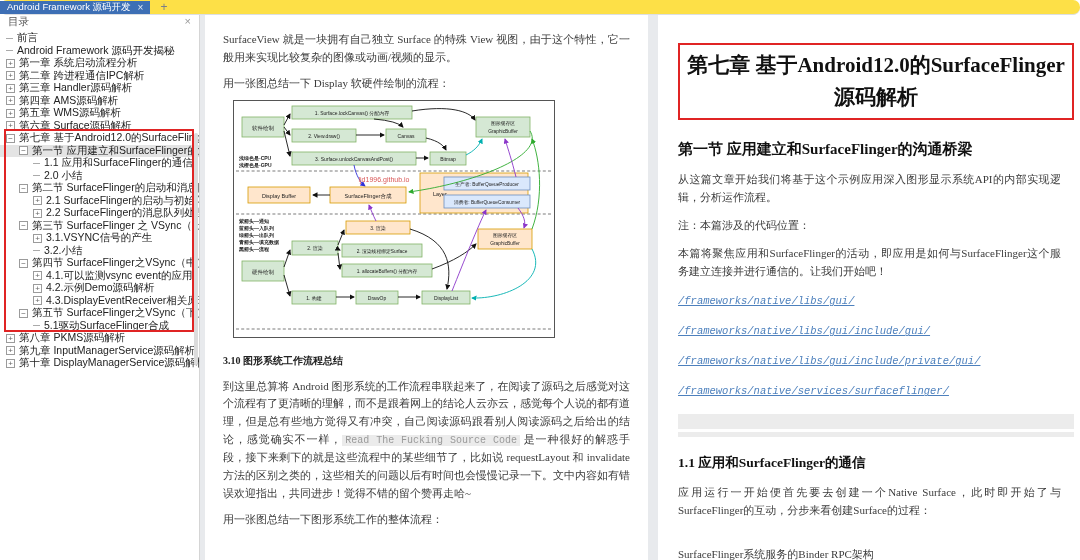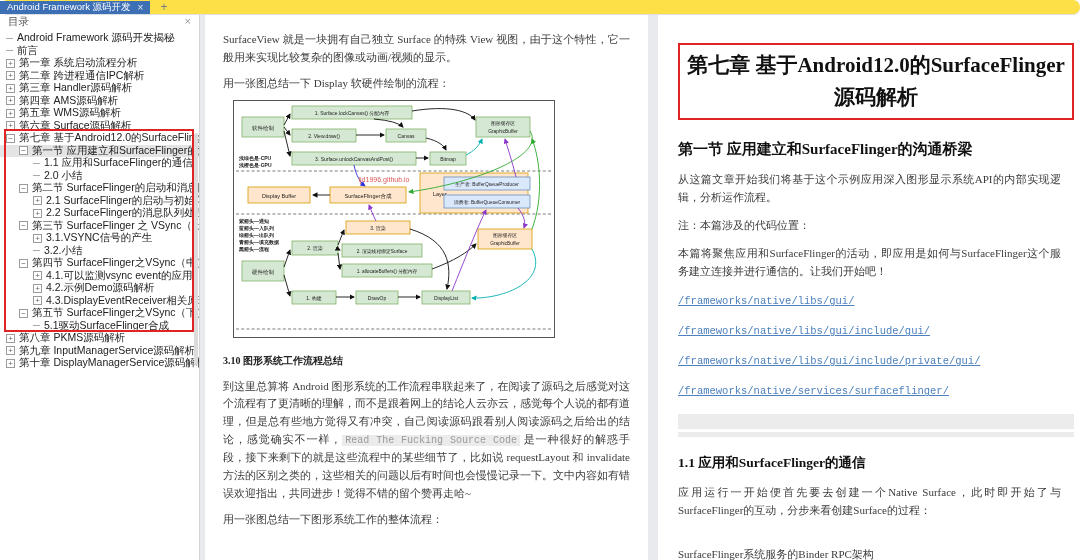--- a/index.html
+++ b/index.html
@@ -74,21 +74,21 @@
   
   .chapter-box { border:2px solid #e02424; margin:28px 6px 0 0; padding:5px 4px; }
   .chapter-title { font-family:"Liberation Serif",serif; font-size:21px; font-weight:bold;
                    color:#111; text-align:center; line-height:1.5; }
   .h-section { font-family:"Liberation Serif",serif; font-size:15px; font-weight:bold; color:#111;
                margin:17px 0 4px; }
   .h-sub { font-family:"Liberation Serif",serif; font-size:13.5px; font-weight:bold; color:#111;
            margin:15px 0 4px; }
   .rp .doc-p { margin:10px 0; padding-right:19px; }
   .code-link { display:block; margin:13px 0; font-family:"Liberation Mono","DejaVu Sans Mono",monospace;
-               font-size:10.5px; color:#4d80bd; text-decoration:underline; }
+               font-size:10.5px; color:#4d80bd; text-decoration:underline;font-style:italic; }
   .gray-bar-wrap { margin:14px 6px 0 0; }
   .gray-bar-1 { height:15px; background:#ececec; }
   .gray-bar-2 { height:5px; background:#ececec; margin-top:3px; }
 </style>
 </head>
 <body>
 
 <div class="app">
 
   <div class="tabbar">
@@ -102,25 +102,25 @@
   <div class="main">
 
     <aside class="sidebar">
       <div class="sidebar-header">
         <span>目录</span>
         <span class="toc-close">×</span>
       </div>
       <div class="tree" id="toc-tree">
           <div class="tree-row lvl0">
             <span class="tw dash"></span>
+            <span class="lab">前言</span>
+          </div>
+          <div class="tree-row lvl0">
+            <span class="tw dash"></span>
             <span class="lab">Android Framework 源码开发揭秘</span>
-          </div>
-          <div class="tree-row lvl0">
-            <span class="tw dash"></span>
-            <span class="lab">前言</span>
           </div>
           <div class="tree-row lvl0">
             <span class="tw box">+</span>
             <span class="lab">第一章 系统启动流程分析</span>
           </div>
           <div class="tree-row lvl0">
             <span class="tw box">+</span>
             <span class="lab">第二章 跨进程通信IPC解析</span>
           </div>
           <div class="tree-row lvl0">

